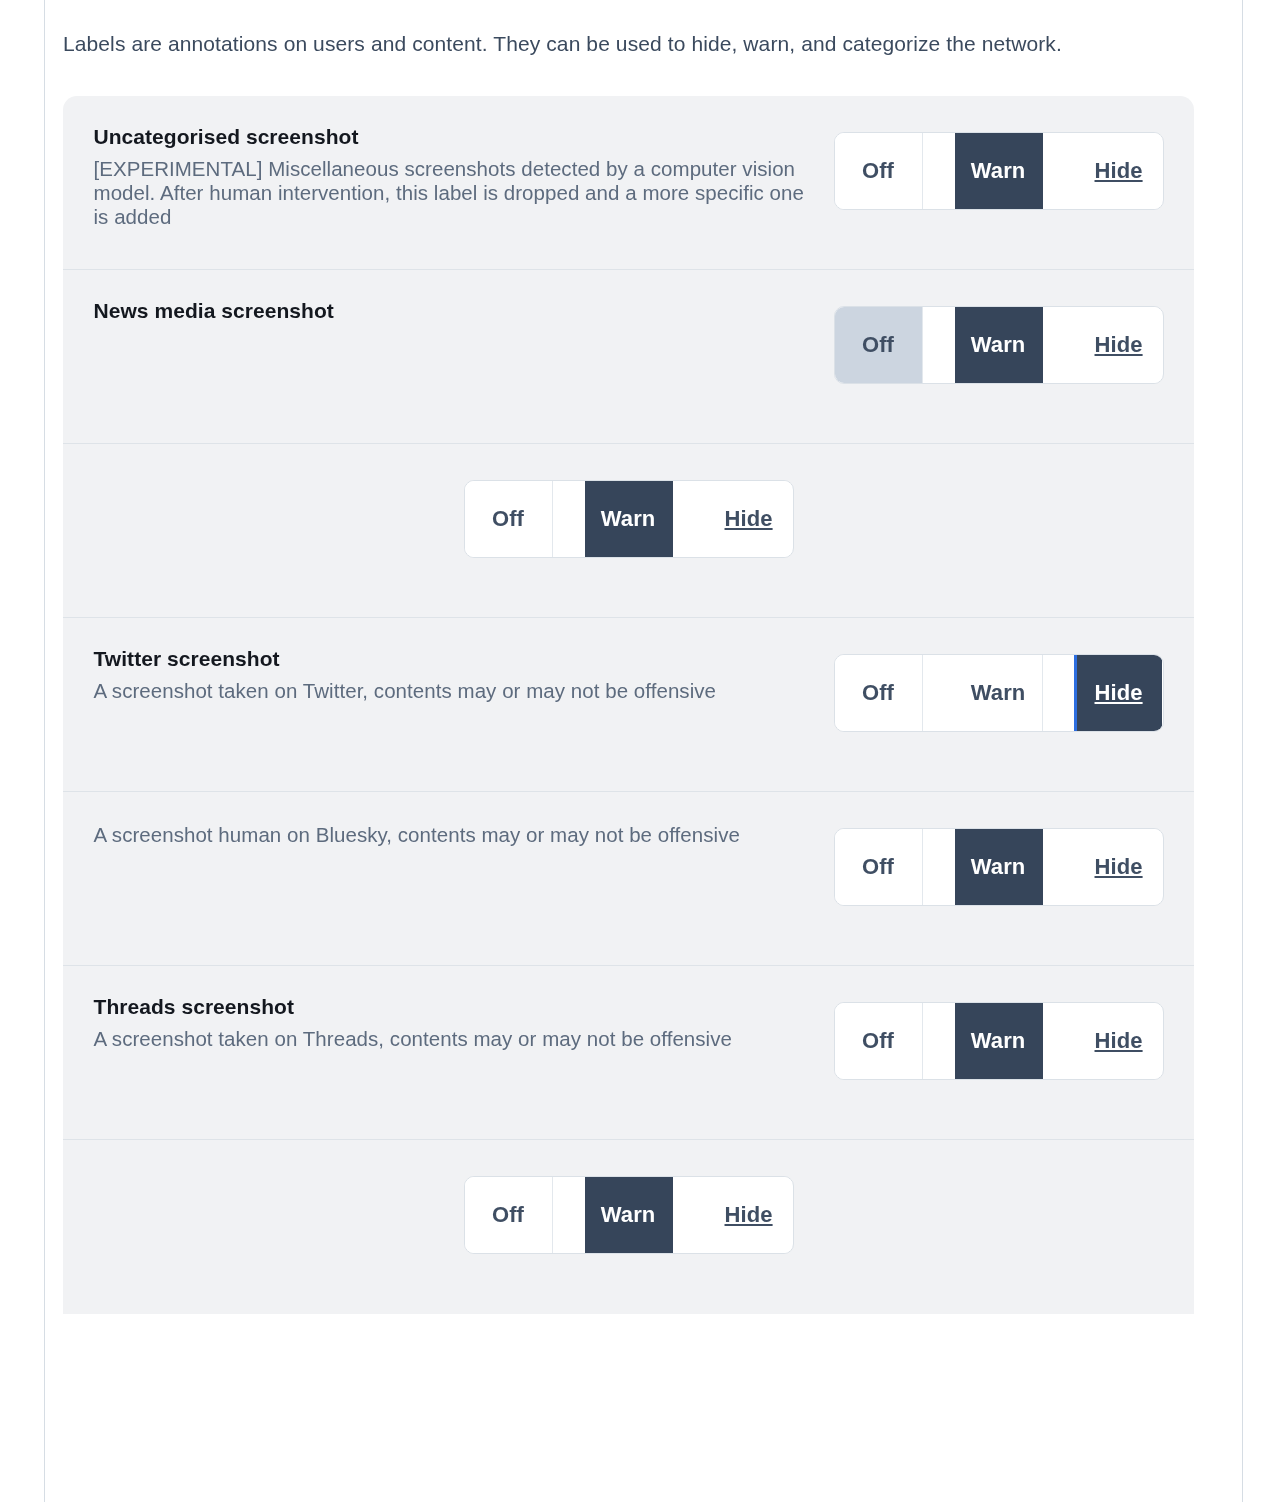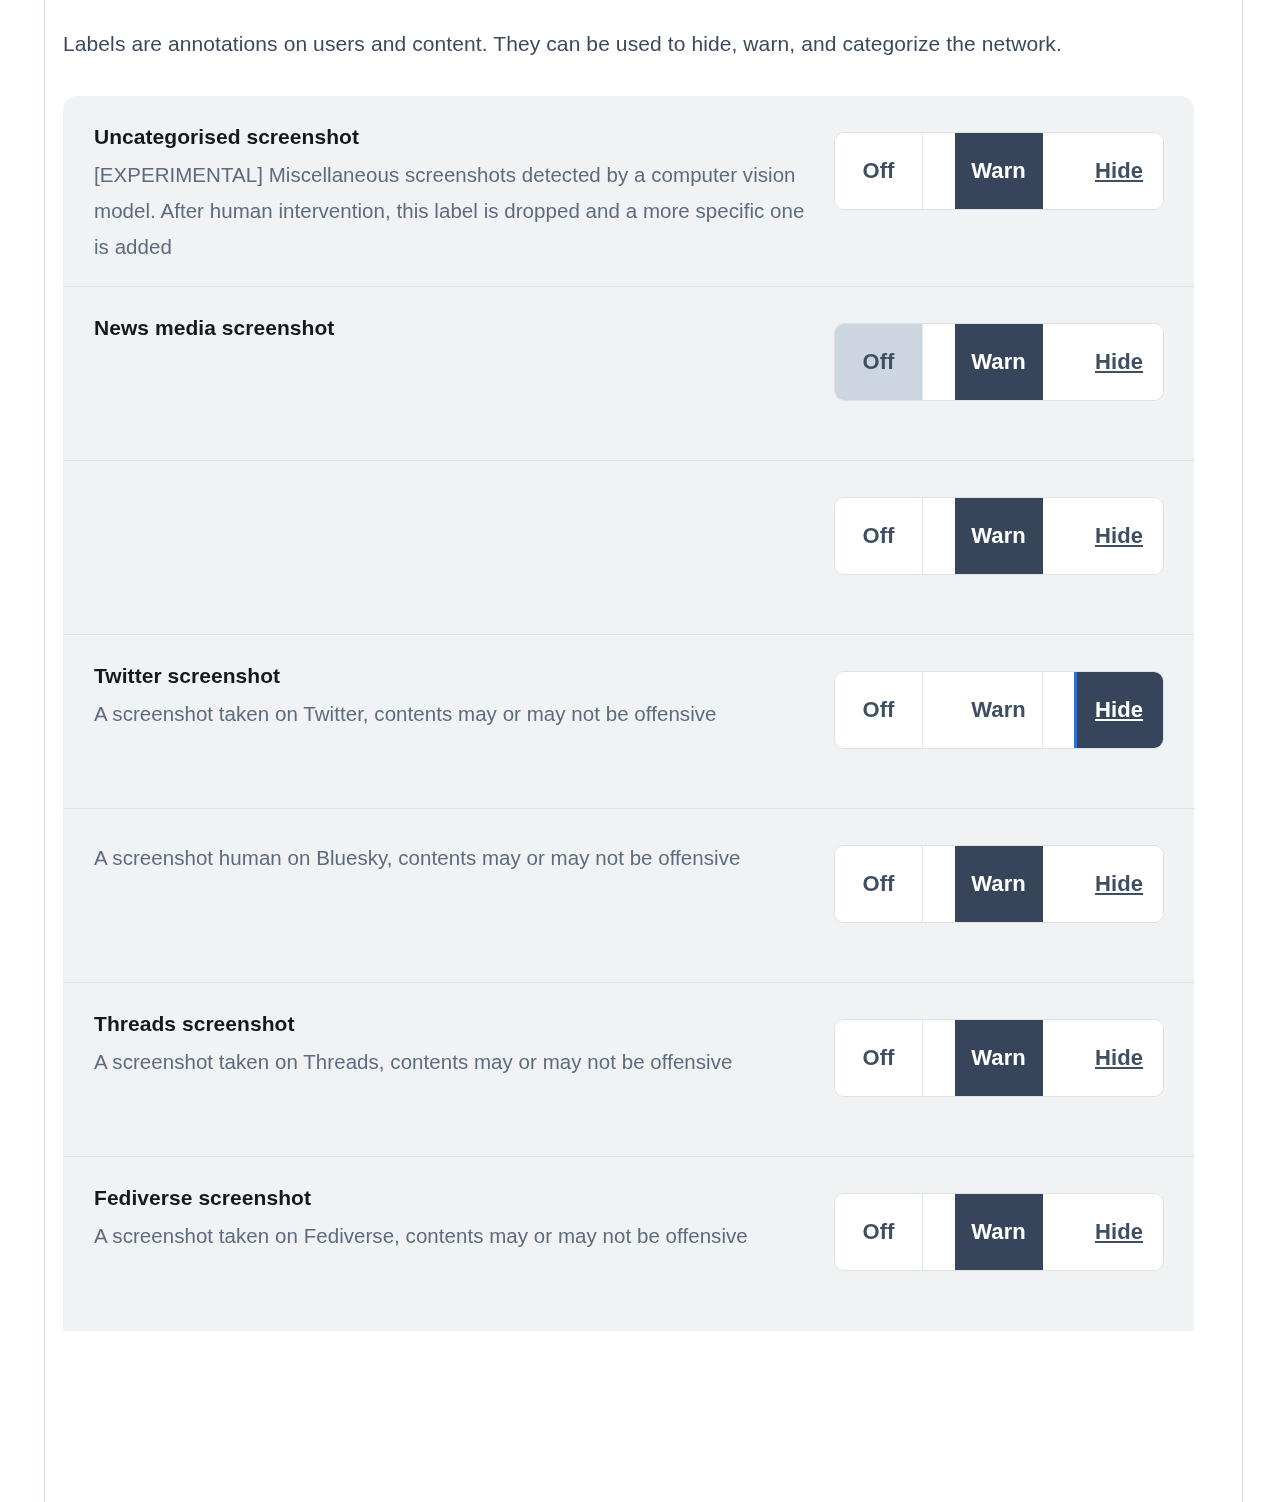--- a/index.html
+++ b/index.html
@@ -52,22 +52,22 @@
     margin-top: 35px;
     width: 1131px;
     background: #f1f2f4;
     border-radius: 14px 14px 0 0;
     overflow: hidden;
   }
 
   .label-row {
     display: flex;
     align-items: flex-start;
-    justify-content: flex-end;
-    padding: 26px 30px 21px 30px;
+    justify-content: center;
+    padding: 26px 30px 29px 30px;
     border-bottom: 1px solid #dee3e8;
     min-height: 174px;
   }
   .label-row:last-child { border-bottom: none; }
 
   .row-text {
     flex: 0 0 740px;
     max-width: 740px;
     padding-right: 12px;
   }
@@ -76,21 +76,21 @@
     font-size: 21px;
     font-weight: bold;
     color: #14181f;
     line-height: 30px;
     letter-spacing: .05px;
   }
 
   .row-desc {
     margin-top: 5px;
     font-size: 20.5px;
-    line-height: 36px;
+    line-height: 24px;
     color: #5d6b7e;
     letter-spacing: .05px;
   }
 
   
   .segmented {
     flex: 0 0 330px;
     display: flex;
     height: 78px;
     margin-top: 10px;
@@ -206,24 +206,20 @@
             <div class="row-title">Threads screenshot</div>
             <div class="row-desc">A screenshot taken on Threads, contents may or may not be offensive</div>
           </div>
           <div class="segmented">
             <button class="seg-btn">Off</button>
             <button class="seg-btn selected">Warn</button>
             <button class="seg-btn">Hide</button>
           </div>
         </div>
         <div class="label-row">
-          <div class="row-text">
-            <div class="row-title">Fediverse screenshot</div>
-            <div class="row-desc">A screenshot taken on Fediverse, contents may or may not be offensive</div>
-          </div>
           <div class="segmented">
             <button class="seg-btn">Off</button>
             <button class="seg-btn selected">Warn</button>
             <button class="seg-btn">Hide</button>
           </div>
         </div>
       </div>
 
   </div>
 </div>

